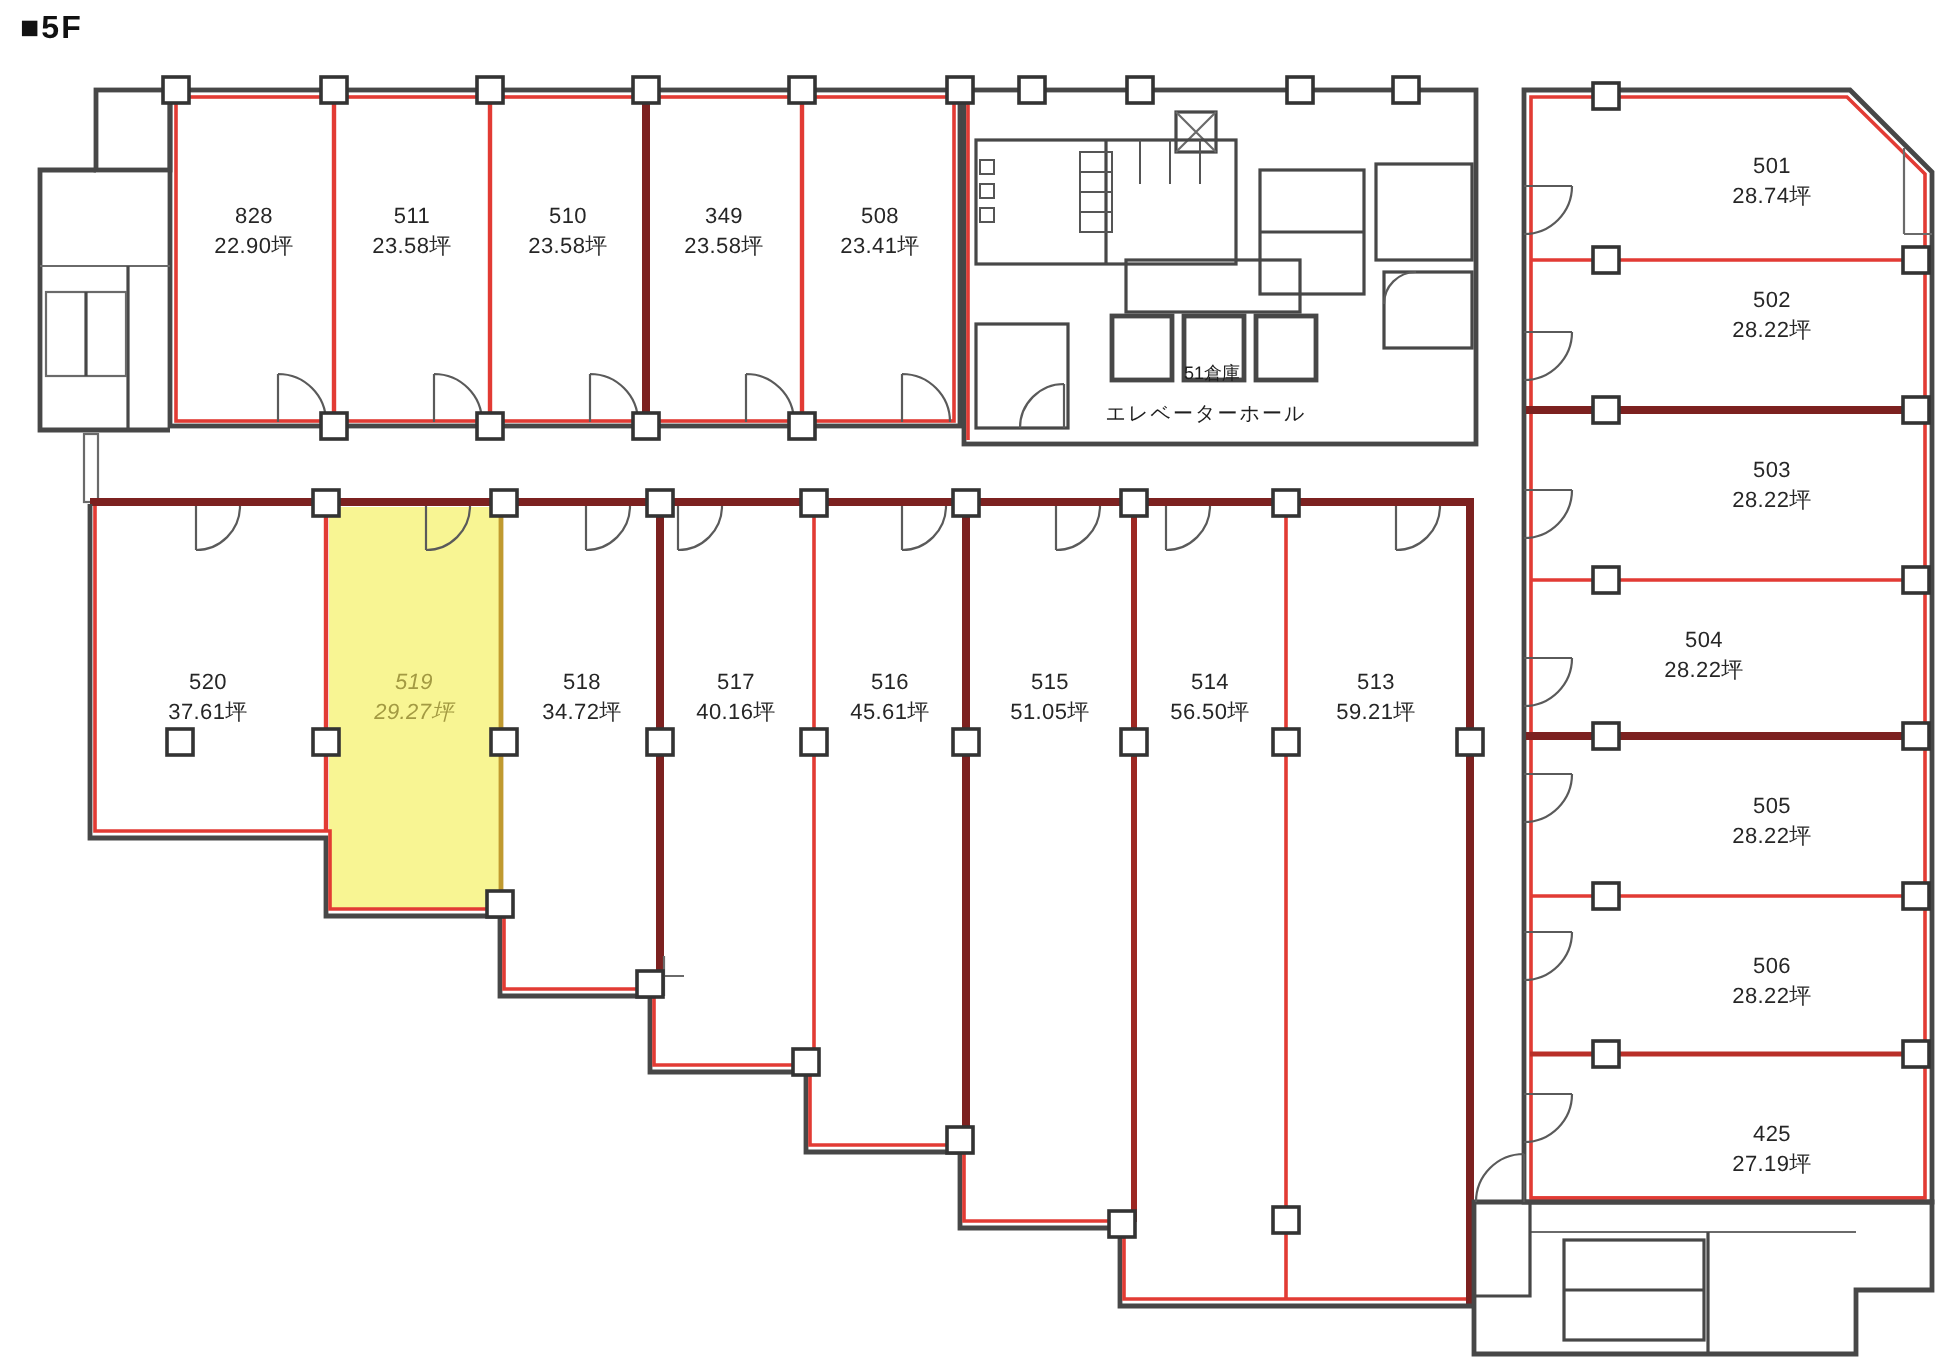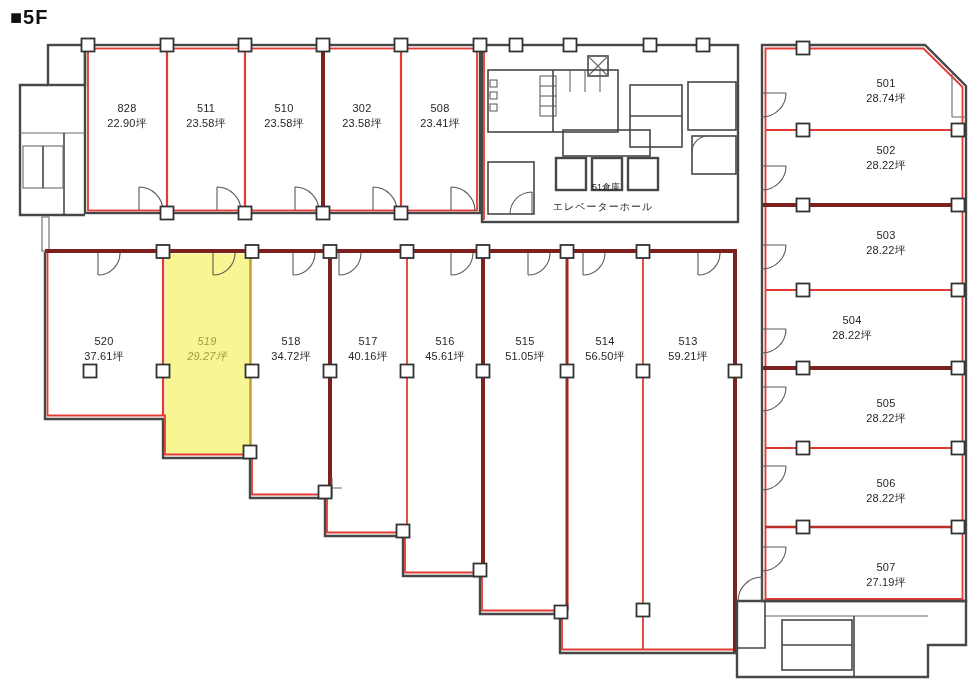--- a/index.html
+++ b/index.html
@@ -1,19 +1,19 @@
 <!DOCTYPE html>
 <html><head>
 <meta charset="utf-8">
 <style>
   html,body{margin:0;padding:0;background:#ffffff;}
   .stage{position:relative;width:980px;height:686px;background:#fff;overflow:hidden;
          font-family:"Liberation Sans",sans-serif;}
   .stage svg{position:absolute;left:0;top:0;}
-  .title{position:absolute;left:10px;top:6px;font-weight:bold;font-size:20px;color:#111;
+  .title{position:absolute;left:10px;top:6px;font-weight:bold;font-size:16px;color:#111;
          letter-spacing:1px;}
   .rlabel{position:absolute;transform:translate(-50%,-50%);text-align:center;
           font-size:11px;line-height:1.32;color:#262626;letter-spacing:.2px;white-space:nowrap;}
   .rlabel .num{}
   .rlabel.hl{color:#a39a42;font-style:italic;}
   .core-label{position:absolute;transform:translate(-50%,-50%);color:#1e1e1e;white-space:nowrap;}
   .lbl-storage{font-size:9px;margin-top:44px;}
   .lbl-evhall{font-size:10px;letter-spacing:1px;}
   
   .w{stroke:#474747;stroke-width:2.4;fill:none;}
@@ -219,21 +219,21 @@
 </div>
 <div class="rlabel" style="left:206px;top:116px">
   <div class="num">511</div>
   <div>23.58坪</div>
 </div>
 <div class="rlabel" style="left:284px;top:116px">
   <div class="num">510</div>
   <div>23.58坪</div>
 </div>
 <div class="rlabel" style="left:362px;top:116px">
-  <div class="num">302</div>
+  <div class="num">349</div>
   <div>23.58坪</div>
 </div>
 <div class="rlabel" style="left:440px;top:116px">
   <div class="num">508</div>
   <div>23.41坪</div>
 </div>
 
 <div class="rlabel" style="left:104px;top:349px">
   <div class="num">520</div>
   <div>37.61坪</div>
@@ -285,20 +285,20 @@
 </div>
 <div class="rlabel" style="left:886px;top:411px">
   <div class="num">505</div>
   <div>28.22坪</div>
 </div>
 <div class="rlabel" style="left:886px;top:491px">
   <div class="num">506</div>
   <div>28.22坪</div>
 </div>
 <div class="rlabel" style="left:886px;top:575px">
-  <div class="num">507</div>
+  <div class="num">425</div>
   <div>27.19坪</div>
 </div>
 
 <div class="core-label lbl-storage" style="left:606px;top:143px">51倉庫</div>
 <div class="core-label lbl-evhall" style="left:603px;top:207px">エレベーターホール</div>
 
 </div>
 
 </body></html>

